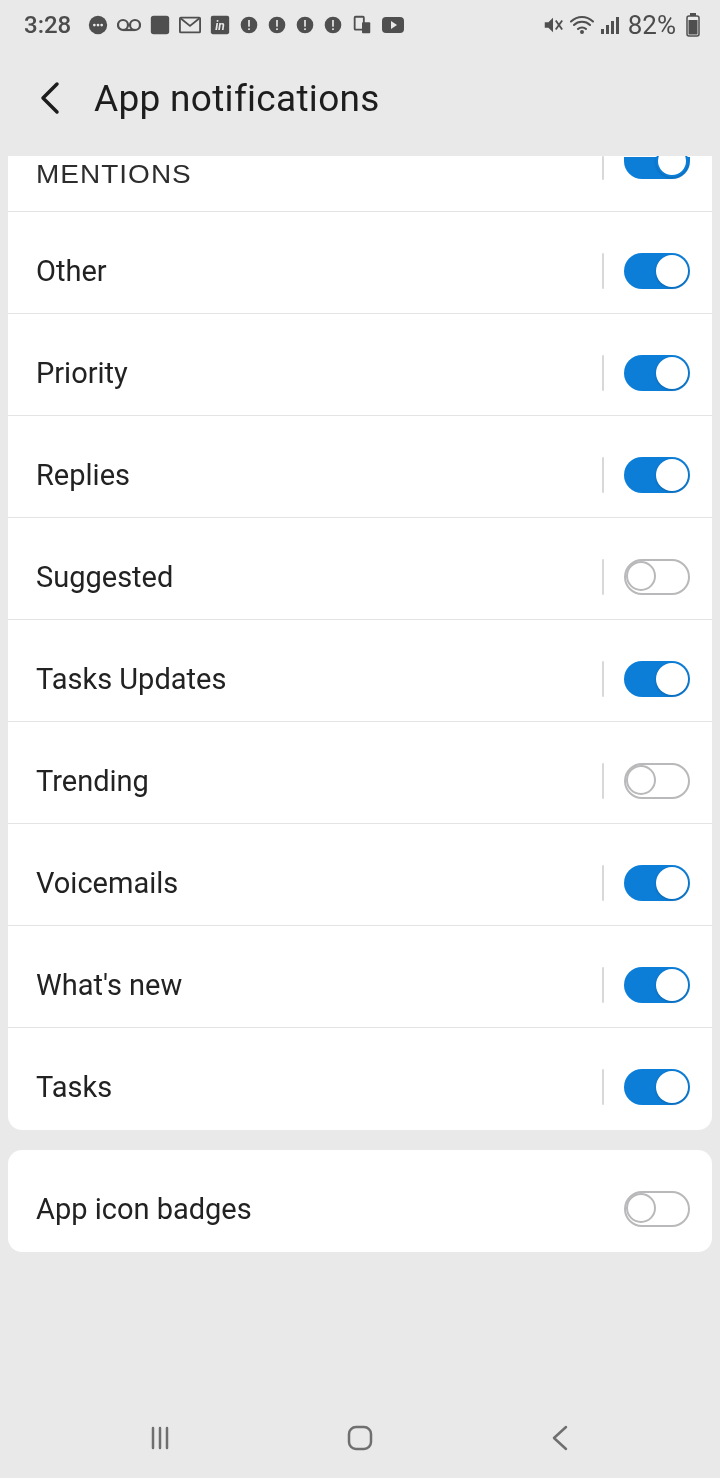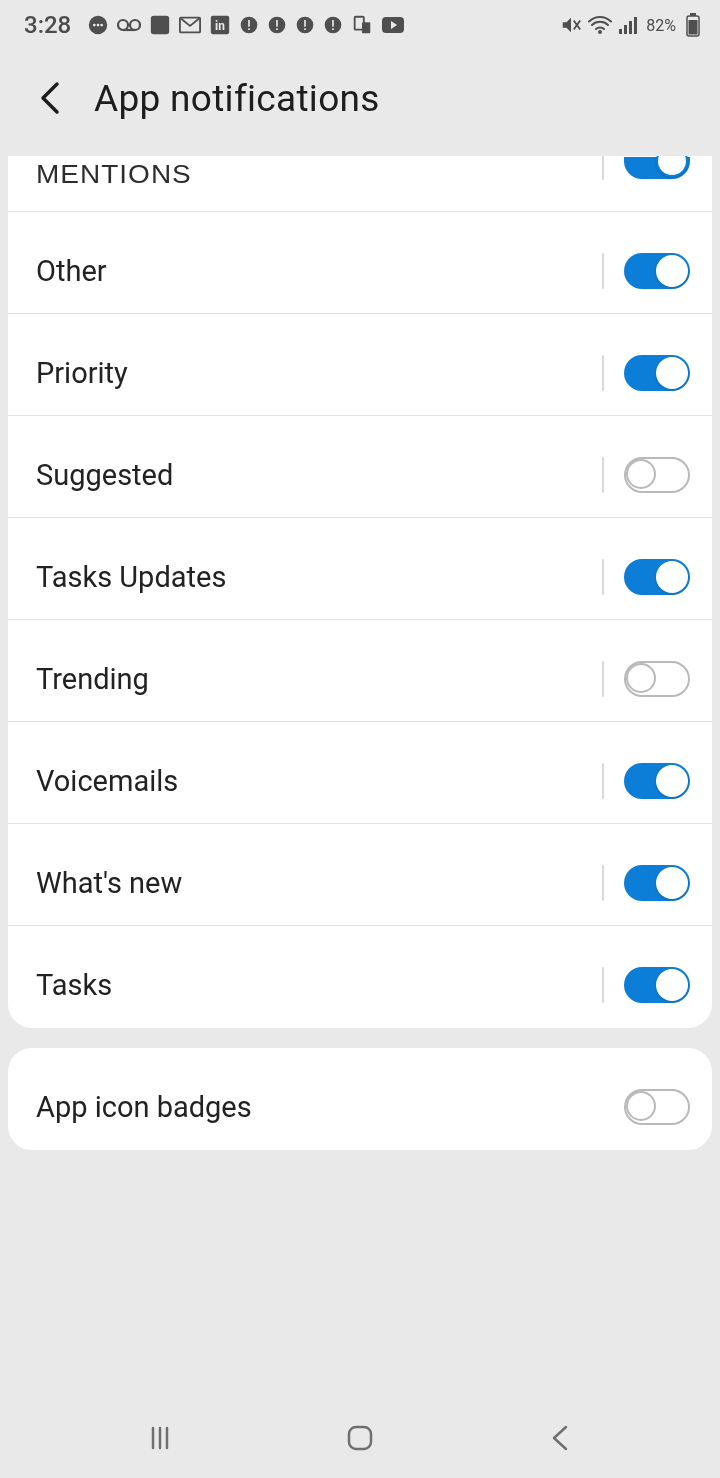--- a/index.html
+++ b/index.html
@@ -43,23 +43,24 @@
     .status-right {
       display: flex;
       align-items: center;
       gap: 6px;
     }
     .sb-icon {
       display: inline-flex;
       align-items: center;
       justify-content: center;
       color: #a16207;
+      font-style: italic;
     }
     .battery-pct {
-      font-size: 16px;
+      font-size: 26px;
       font-weight: 400;
       margin-right: 4px;
     }
     .header {
       height: 104px;
       display: flex;
       align-items: center;
       padding: 0 14px 0 30px;
       gap: 24px;
     }
@@ -73,21 +74,21 @@
     }
     .title {
       font-size: 37px;
       font-weight: 400;
       color: #1d1d1d;
       letter-spacing: 0.3px;
     }
     .card {
       background: #ffffff;
       margin: 0 8px;
-      border-radius: 24px;
+      border-radius: 14px;
       overflow: hidden;
     }
     .card + .card {
       margin-top: 20px;
     }
     .card.first {
       border-top-left-radius: 0;
       border-top-right-radius: 0;
       position: relative;
     }
@@ -357,20 +358,29 @@
   <div class="row">
     <span class="label">Priority</span>
     <div class="toggle-cell">
       <span class="vsep"></span>
       <div class="toggle on">
             <div class="knob"></div>
           </div>
     </div>
   </div>
 
+  <div class="row">
+    <span class="label">Replies</span>
+    <div class="toggle-cell">
+      <span class="vsep"></span>
+      <div class="toggle on">
+            <div class="knob"></div>
+          </div>
+    </div>
+  </div>
 
   <div class="row">
     <span class="label">Suggested</span>
     <div class="toggle-cell">
       <span class="vsep"></span>
       <div class="toggle off">
             <div class="knob"></div>
           </div>
     </div>
   </div>

